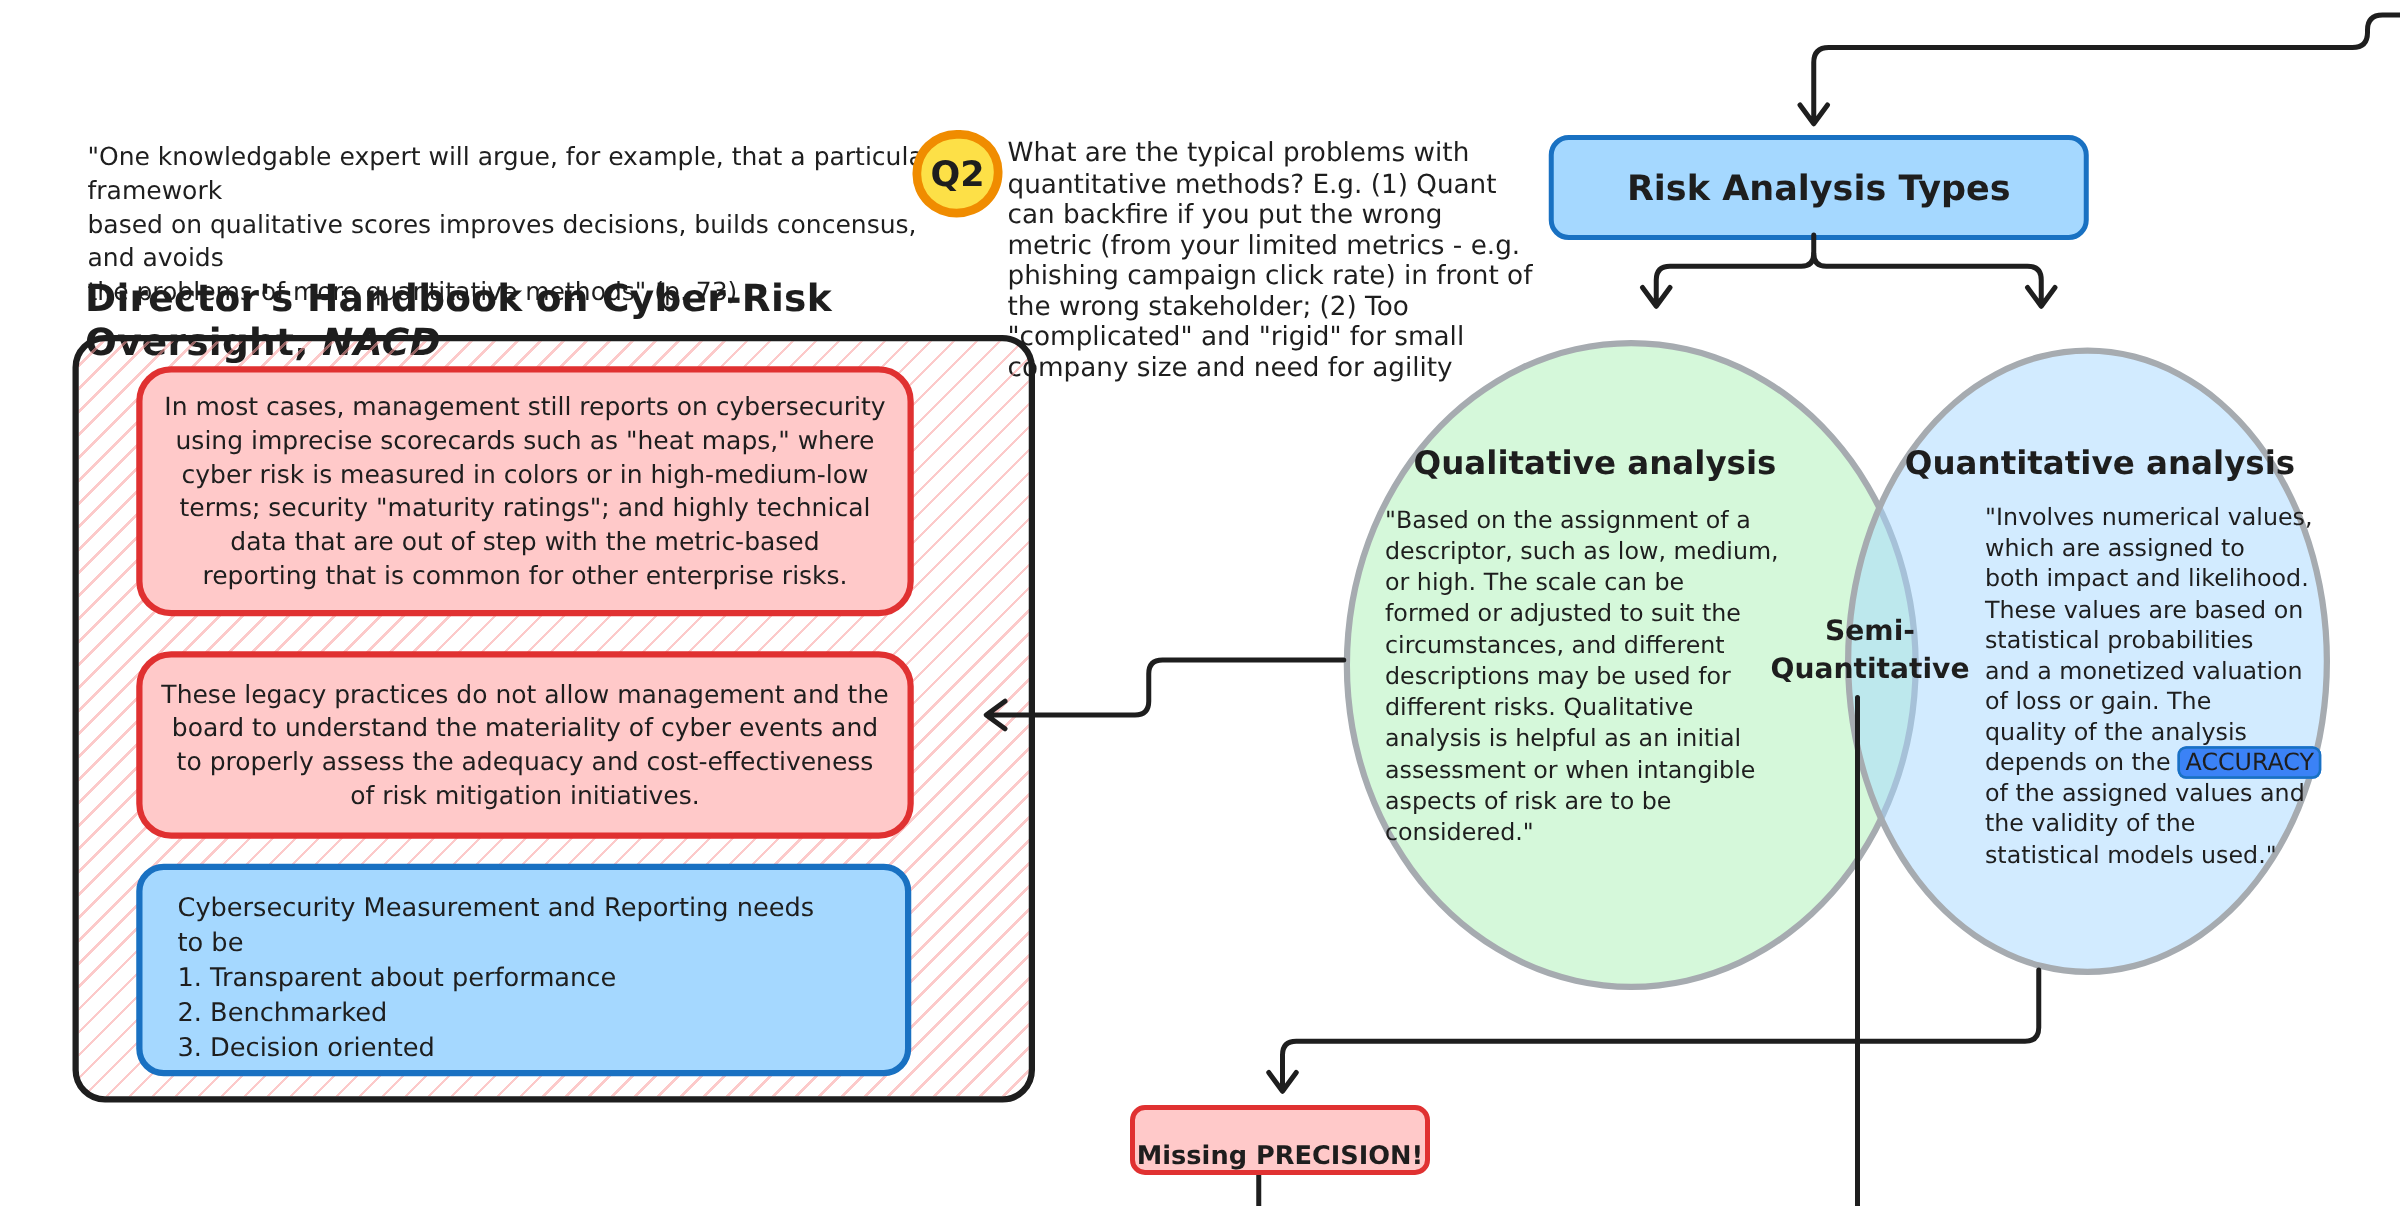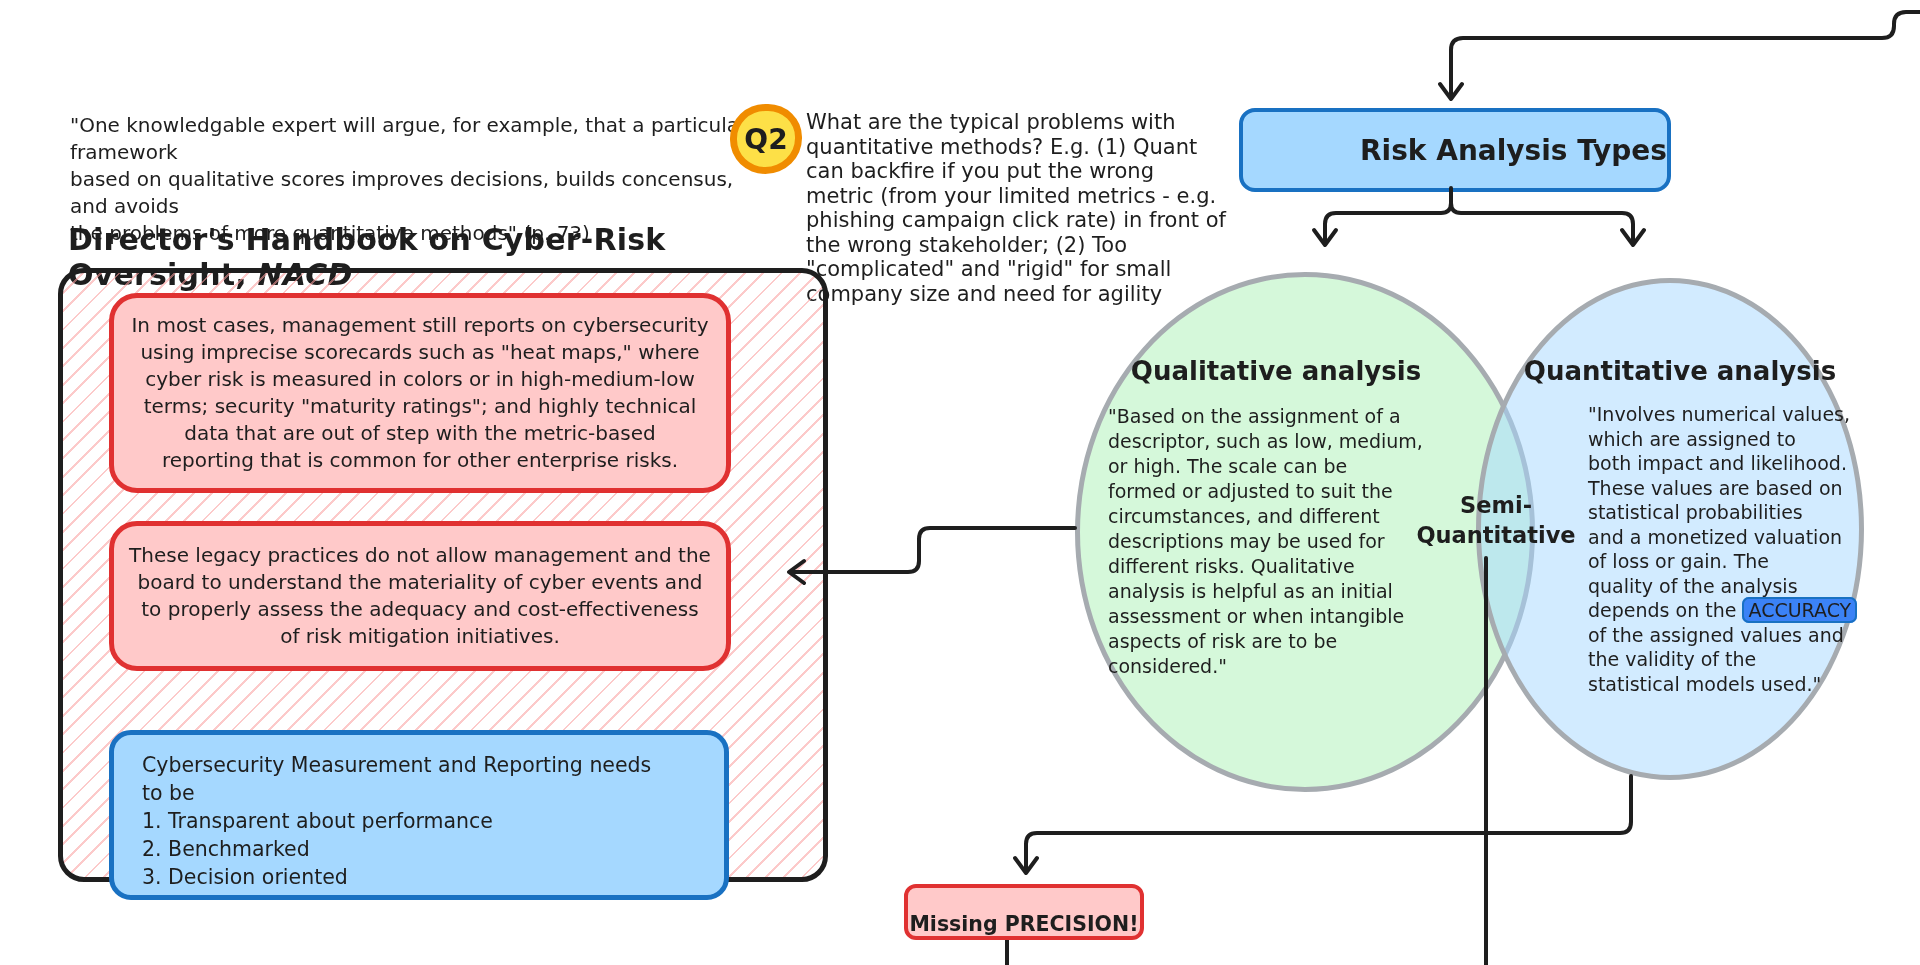--- a/index.html
+++ b/index.html
@@ -34,26 +34,26 @@
         rgba(250,158,158,.55) 0px, rgba(250,158,158,.55) 2px,
         transparent 2px, transparent 13px);padding-left:44px;}
   .card{position:absolute;border-radius:28px;display:flex;align-items:center;
       justify-content:center;text-align:center;font-size:20px;line-height:27px;}
   .card.red{border:5px solid #e03131;background:#ffc9c9;}
   .card1{left:46px;top:20px;width:612px;height:190px;}
   .card2{left:46px;top:248px;width:612px;height:140px;}
   .card3{left:46px;top:418px;width:620px;height:170px;
       border:5px solid #1971c2;background:#a5d8ff;border-radius:22px;
       justify-content:flex-start;text-align:left;align-items:flex-start;
-      padding:16px 10px 0 28px;font-size:20.5px;line-height:28px;box-sizing:border-box;margin-top:39px;}
+      padding:16px 10px 0 28px;font-size:20.5px;line-height:28px;box-sizing:border-box;}
 
   
   .rootbox{left:1239px;top:108px;width:424px;height:76px;
       border:4px solid #1971c2;background:#a5d8ff;border-radius:16px;
-      display:flex;align-items:center;justify-content:flex-end;
+      display:flex;align-items:center;justify-content:center;
       font-size:28px;font-weight:600;}
 
   
   .ellipse{border-radius:50%;border:5px solid #a6abb0;}
   .egreen{left:1075px;top:272px;width:450px;height:510px;background:rgba(178,242,187,.55);}
   .eblue{left:1476px;top:278px;width:378px;height:492px;background:rgba(165,216,255,.5);}
 
   .vtitle{font-size:26px;font-weight:600;text-align:center;}
   .qual-title{left:1106px;top:356px;width:340px;}
   .quant-title{left:1510px;top:356px;width:340px;}

